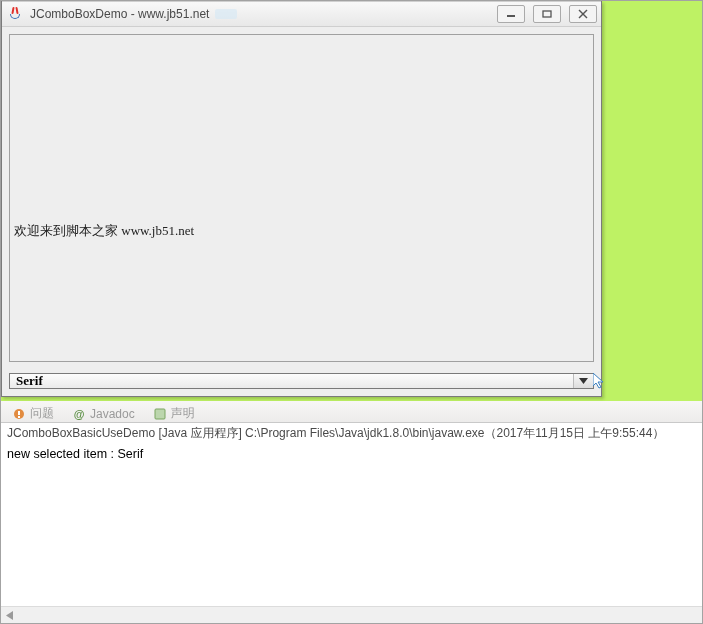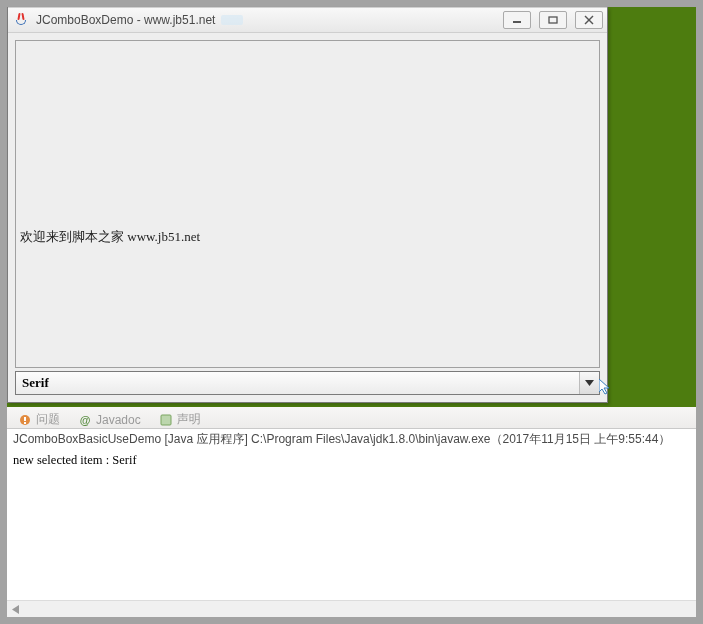--- a/index.html
+++ b/index.html
@@ -6,22 +6,22 @@
   html, body {
     margin: 0; padding: 0;
     width: 703px; height: 624px;
     font-family: "Microsoft YaHei", SimSun, Tahoma, sans-serif;
     font-size: 12px;
     background: #dadbdc;
     overflow: hidden;
   }
   .outer {
     width: 703px; height: 624px;
-    border: 7px solid #a3a3a3;
-    background: #4d7c0f;
+    border: 1px solid #a3a3a3;
+    background: #bef264;
     position: relative;
     padding-left: 40px;
   }
 
   
   .jwin {
     position: absolute;
     left: 0px; top: 0px;
     width: 601px; height: 396px;
     background: #eeeeee;
@@ -100,21 +100,21 @@
     position: absolute;
     left: 4px; top: 155px;
     font-family: Serif, "Times New Roman", SimSun;
     font-size: 13px;
     color: #222;
     margin-top: 32px;
   }
   .jcombo {
     position: absolute;
     left: 2px; right: 2px; bottom: 2px;
-    height: 24px;
+    height: 16px;
     border: 1px solid #7a7a7a;
     background: linear-gradient(#fdfdfd, #ebebeb);
     display: flex; align-items: center;
   }
   .jcombo .value {
     flex: 1;
     padding: 0 6px;
     font-family: Serif, "Times New Roman";
     font-weight: bold;
     font-size: 13px;
@@ -176,21 +176,21 @@
   }
   .console-header {
     padding: 2px 6px 2px 6px;
     color: #4a4a4a;
     font-size: 12px;
     border-bottom: 1px solid transparent;
     white-space: nowrap; overflow: hidden; text-overflow: clip;
   }
   .console-body {
     padding: 2px 6px;
-    font-family: Liberation Serif, serif;
+    font-family: Liberation Sans, sans-serif;
     font-size: 12.5px;
     color: #000;
     background: #fff;
     height: 155px;
     overflow: auto;
     white-space: pre;
   }
   .console-hscroll {
     position: absolute;
     left: 0; right: 0; bottom: 0;

